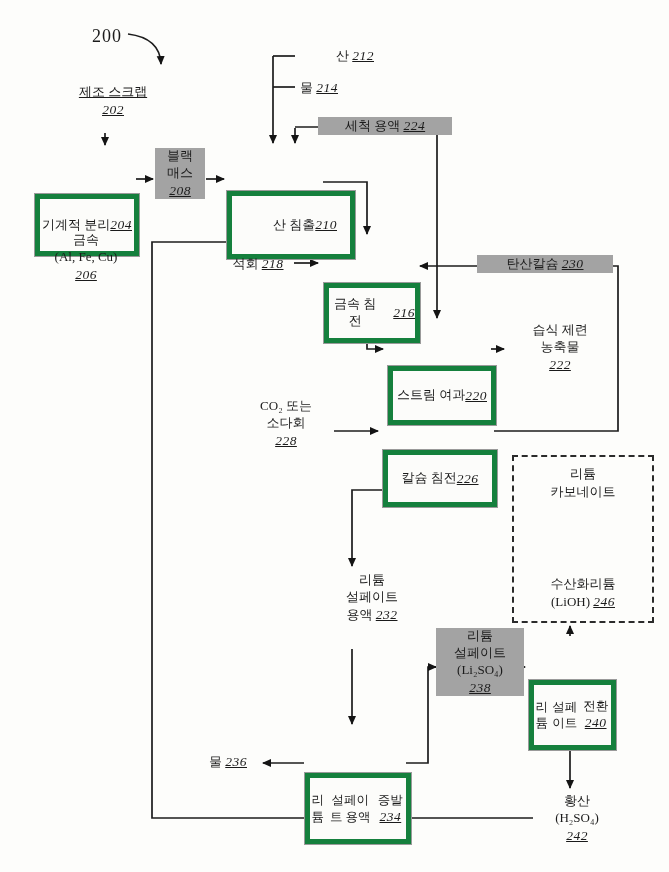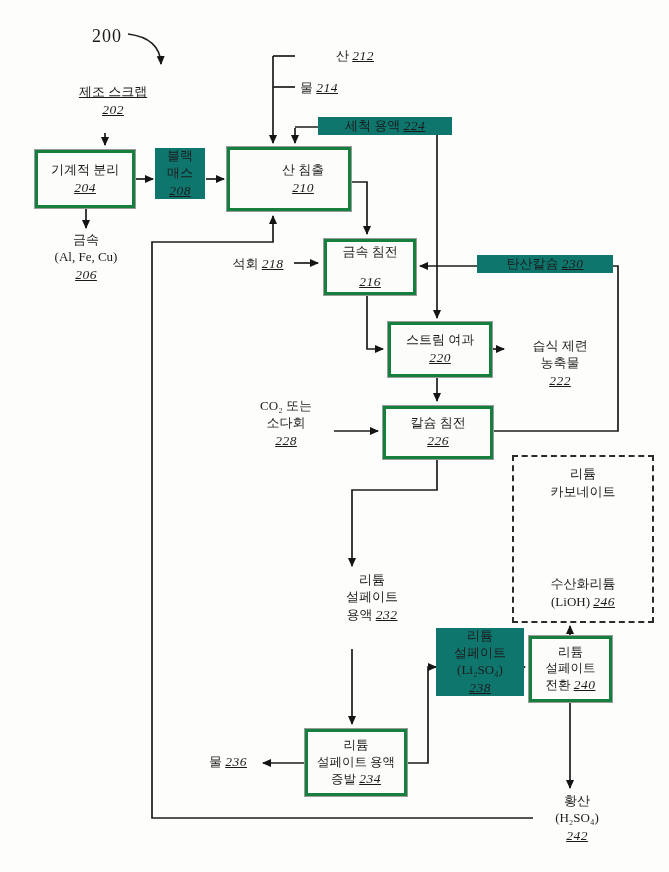--- a/index.html
+++ b/index.html
@@ -3,34 +3,35 @@
 <meta charset="utf-8">
 <style>
   html,body{margin:0;padding:0;background:#ffffff;}
   #canvas{
     position:relative;width:669px;height:872px;background:#fdfdfb;
     font-family:"Liberation Serif","DejaVu Serif",serif;color:#1b1b1b;
     overflow:hidden;
   }
   svg.wires{position:absolute;left:0;top:0;width:669px;height:872px;}
   .box{
-    position:absolute;border:3px solid #15803d;background:#fcfcfa;
-    display:flex;flex-direction:column;align-items:center;justify-content:center;
+    position:absolute;border:5px solid #15803d;background:#fcfcfa;
+    display:flex;flex-direction:row;align-items:center;justify-content:center;
     text-align:center;font-size:13px;line-height:1.3;
     box-shadow:0 0 0 1px #9a9a9a;
+    margin-top:44px;
   }
   .dashedbox{
     position:absolute;border:2px dashed #2b2b2b;background:transparent;
     display:flex;flex-direction:column;justify-content:space-between;
     text-align:center;font-size:13px;line-height:1.35;padding:8px 2px 10px 2px;
   }
   .lbl{
     position:absolute;text-align:center;font-size:13px;line-height:1.3;
   }
-  .onwire{background:#0f766e;}  
+  .onwire{background:#a3a3a3;}  
   .num{
     font-style:italic;text-decoration:underline;font-size:13.5px;
     font-family:"Liberation Serif","DejaVu Serif",serif;letter-spacing:.5px;
   }
   .fignum{
     position:absolute;font-size:18px;letter-spacing:1px;
   }
 </style>
 </head>
 <body>
@@ -149,21 +150,21 @@
   <div class="lbl onwire" style="left:477px;top:255px;width:136px;">
     <span>탄산칼슘</span>
     <span class="num">230</span>
   </div>
 
   <div class="box" style="left:388px;top:322px;width:98px;height:49px;">
     <div>스트림 여과</div>
     <div class="num">220</div>
   </div>
 
-  <div class="lbl" style="left:508px;top:322px;width:104px;margin-top:16px;">
+  <div class="lbl" style="left:508px;top:322px;width:104px;">
     <div>습식 제련</div>
     <div>농축물</div>
     <div class="num">222</div>
   </div>
 
   <div class="box" style="left:383px;top:406px;width:104px;height:47px;">
     <div>칼슘 침전</div>
     <div class="num">226</div>
   </div>
 

